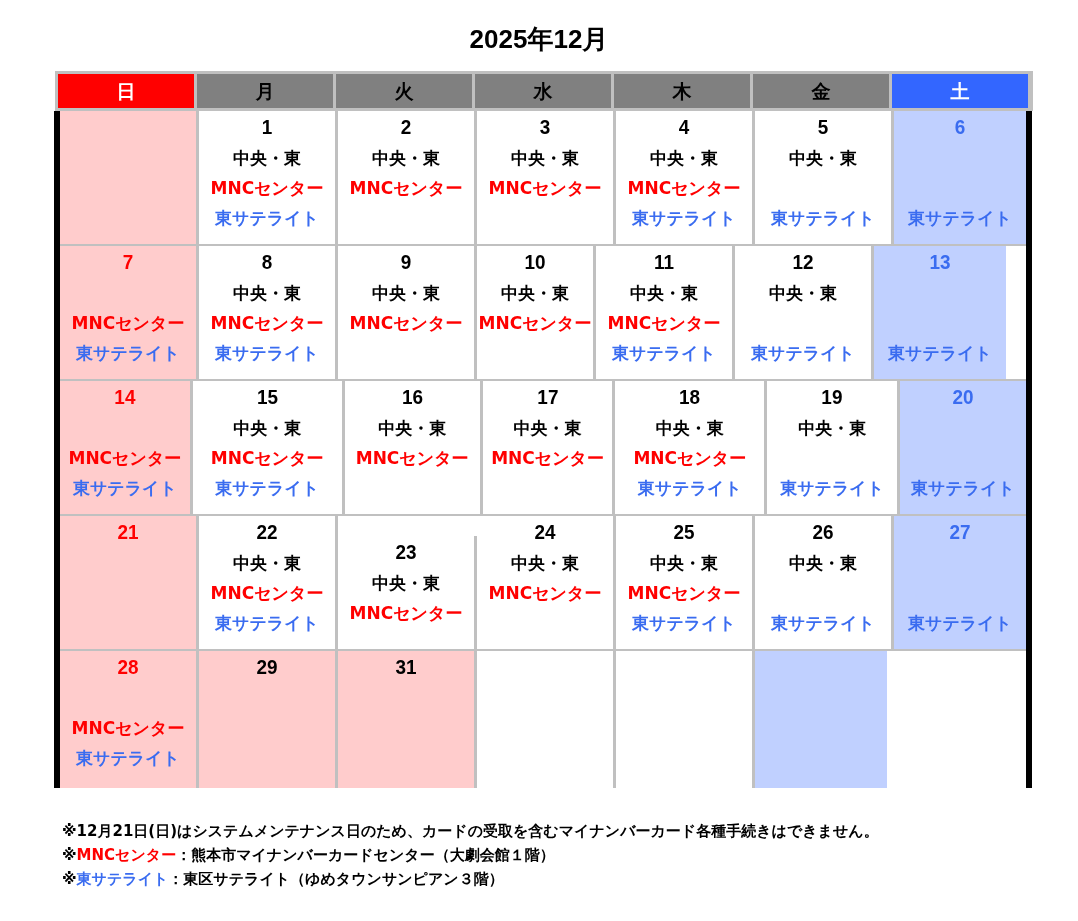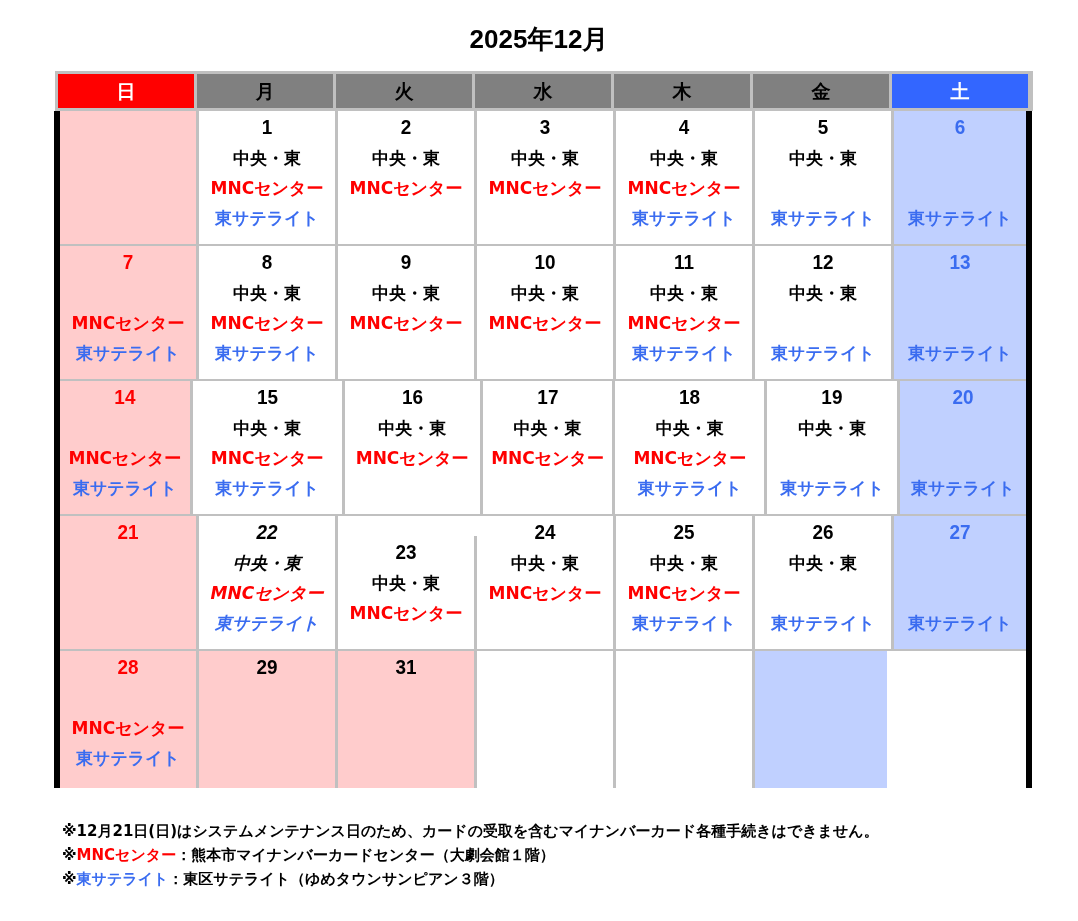--- a/index.html
+++ b/index.html
@@ -92,21 +92,21 @@
           <div class="num">8</div>
           <div class="line l1">中央・東</div>
           <div class="line l2">MNCセンター</div>
           <div class="line l3">東サテライト</div>
         </div>
         <div class="day bg-wd" style="width: 139px;">
           <div class="num">9</div>
           <div class="line l1">中央・東</div>
           <div class="line l2">MNCセンター</div>
         </div>
-        <div class="day bg-wd" style="width: 139px;">
+        <div class="day bg-wd" style="width: 119px;">
           <div class="num">10</div>
           <div class="line l1">中央・東</div>
           <div class="line l2">MNCセンター</div>
         </div>
         <div class="day bg-wd" style="width: 139px;">
           <div class="num">11</div>
           <div class="line l1">中央・東</div>
           <div class="line l2">MNCセンター</div>
           <div class="line l3">東サテライト</div>
         </div>
@@ -155,21 +155,21 @@
         </div>
         <div class="day bg-sat" style="width: 132px;">
           <div class="num sat">20</div>
           <div class="line l3">東サテライト</div>
         </div>
       </div>
       <div class="week">
         <div class="day bg-sun" style="width: 139px;">
           <div class="num sun">21</div>
         </div>
-        <div class="day bg-wd" style="width: 139px; font-style: italic;">
+        <div class="day bg-wd" style="width: 139px;">
           <div class="num">22</div>
           <div class="line l1">中央・東</div>
           <div class="line l2">MNCセンター</div>
           <div class="line l3">東サテライト</div>
         </div>
         <div class="day bg-wd" style="width: 139px; margin-top: 20px;">
           <div class="num">23</div>
           <div class="line l1">中央・東</div>
           <div class="line l2">MNCセンター</div>
         </div>

